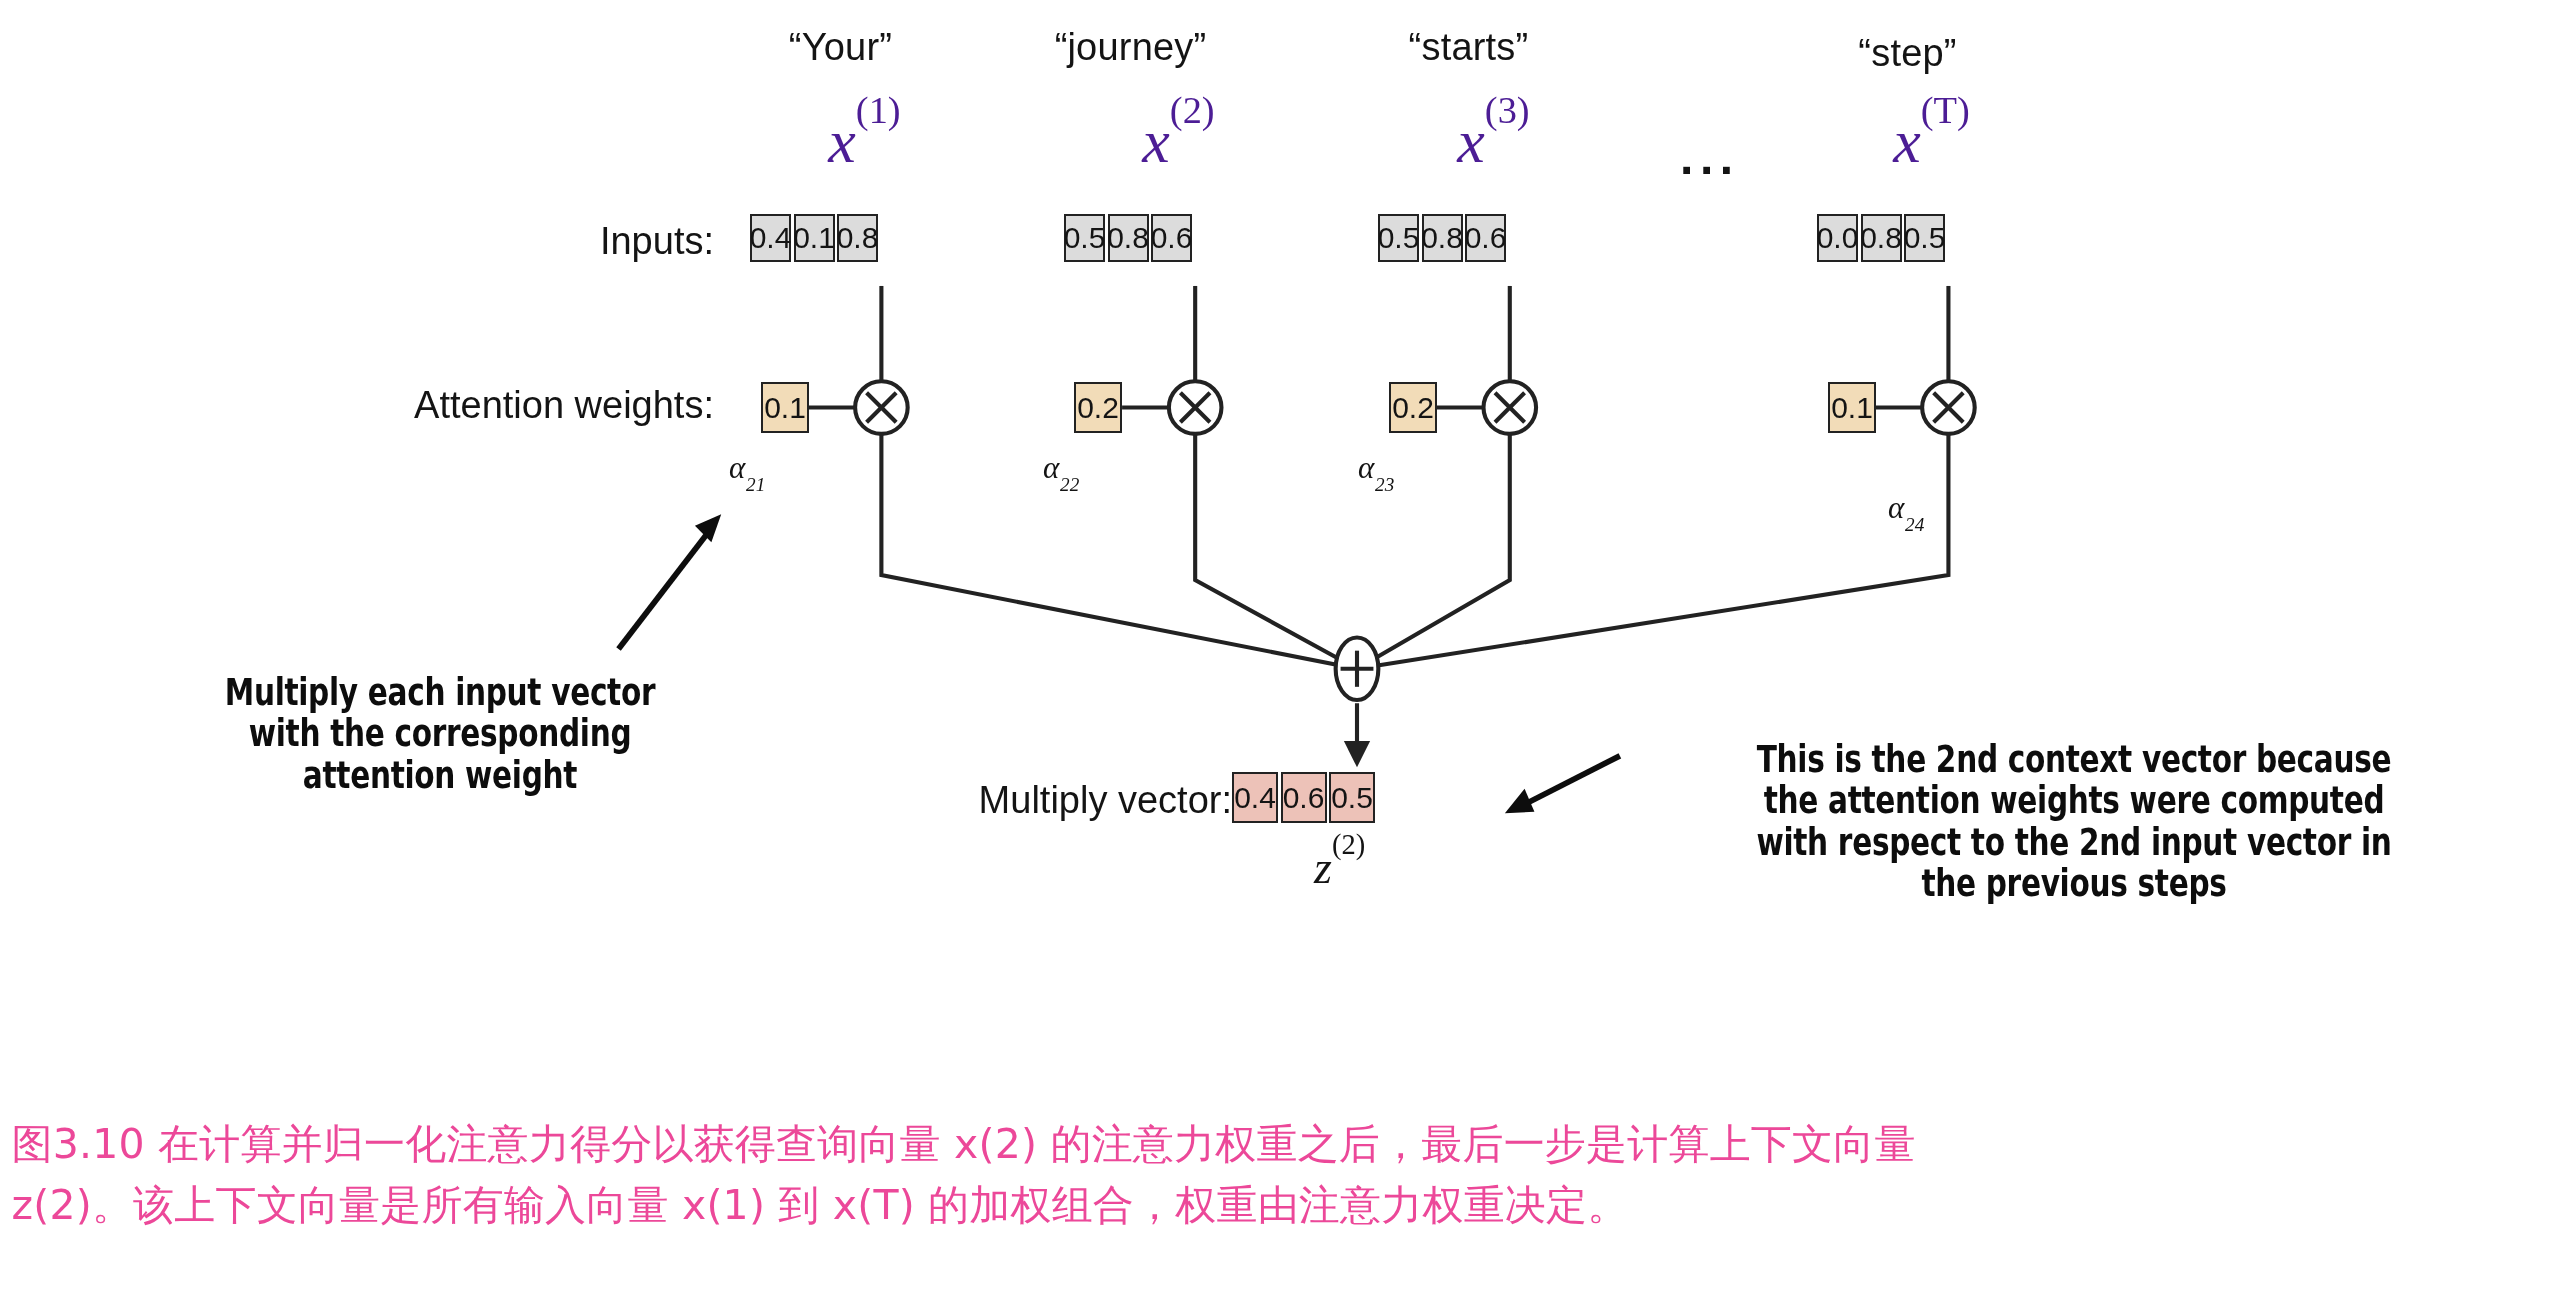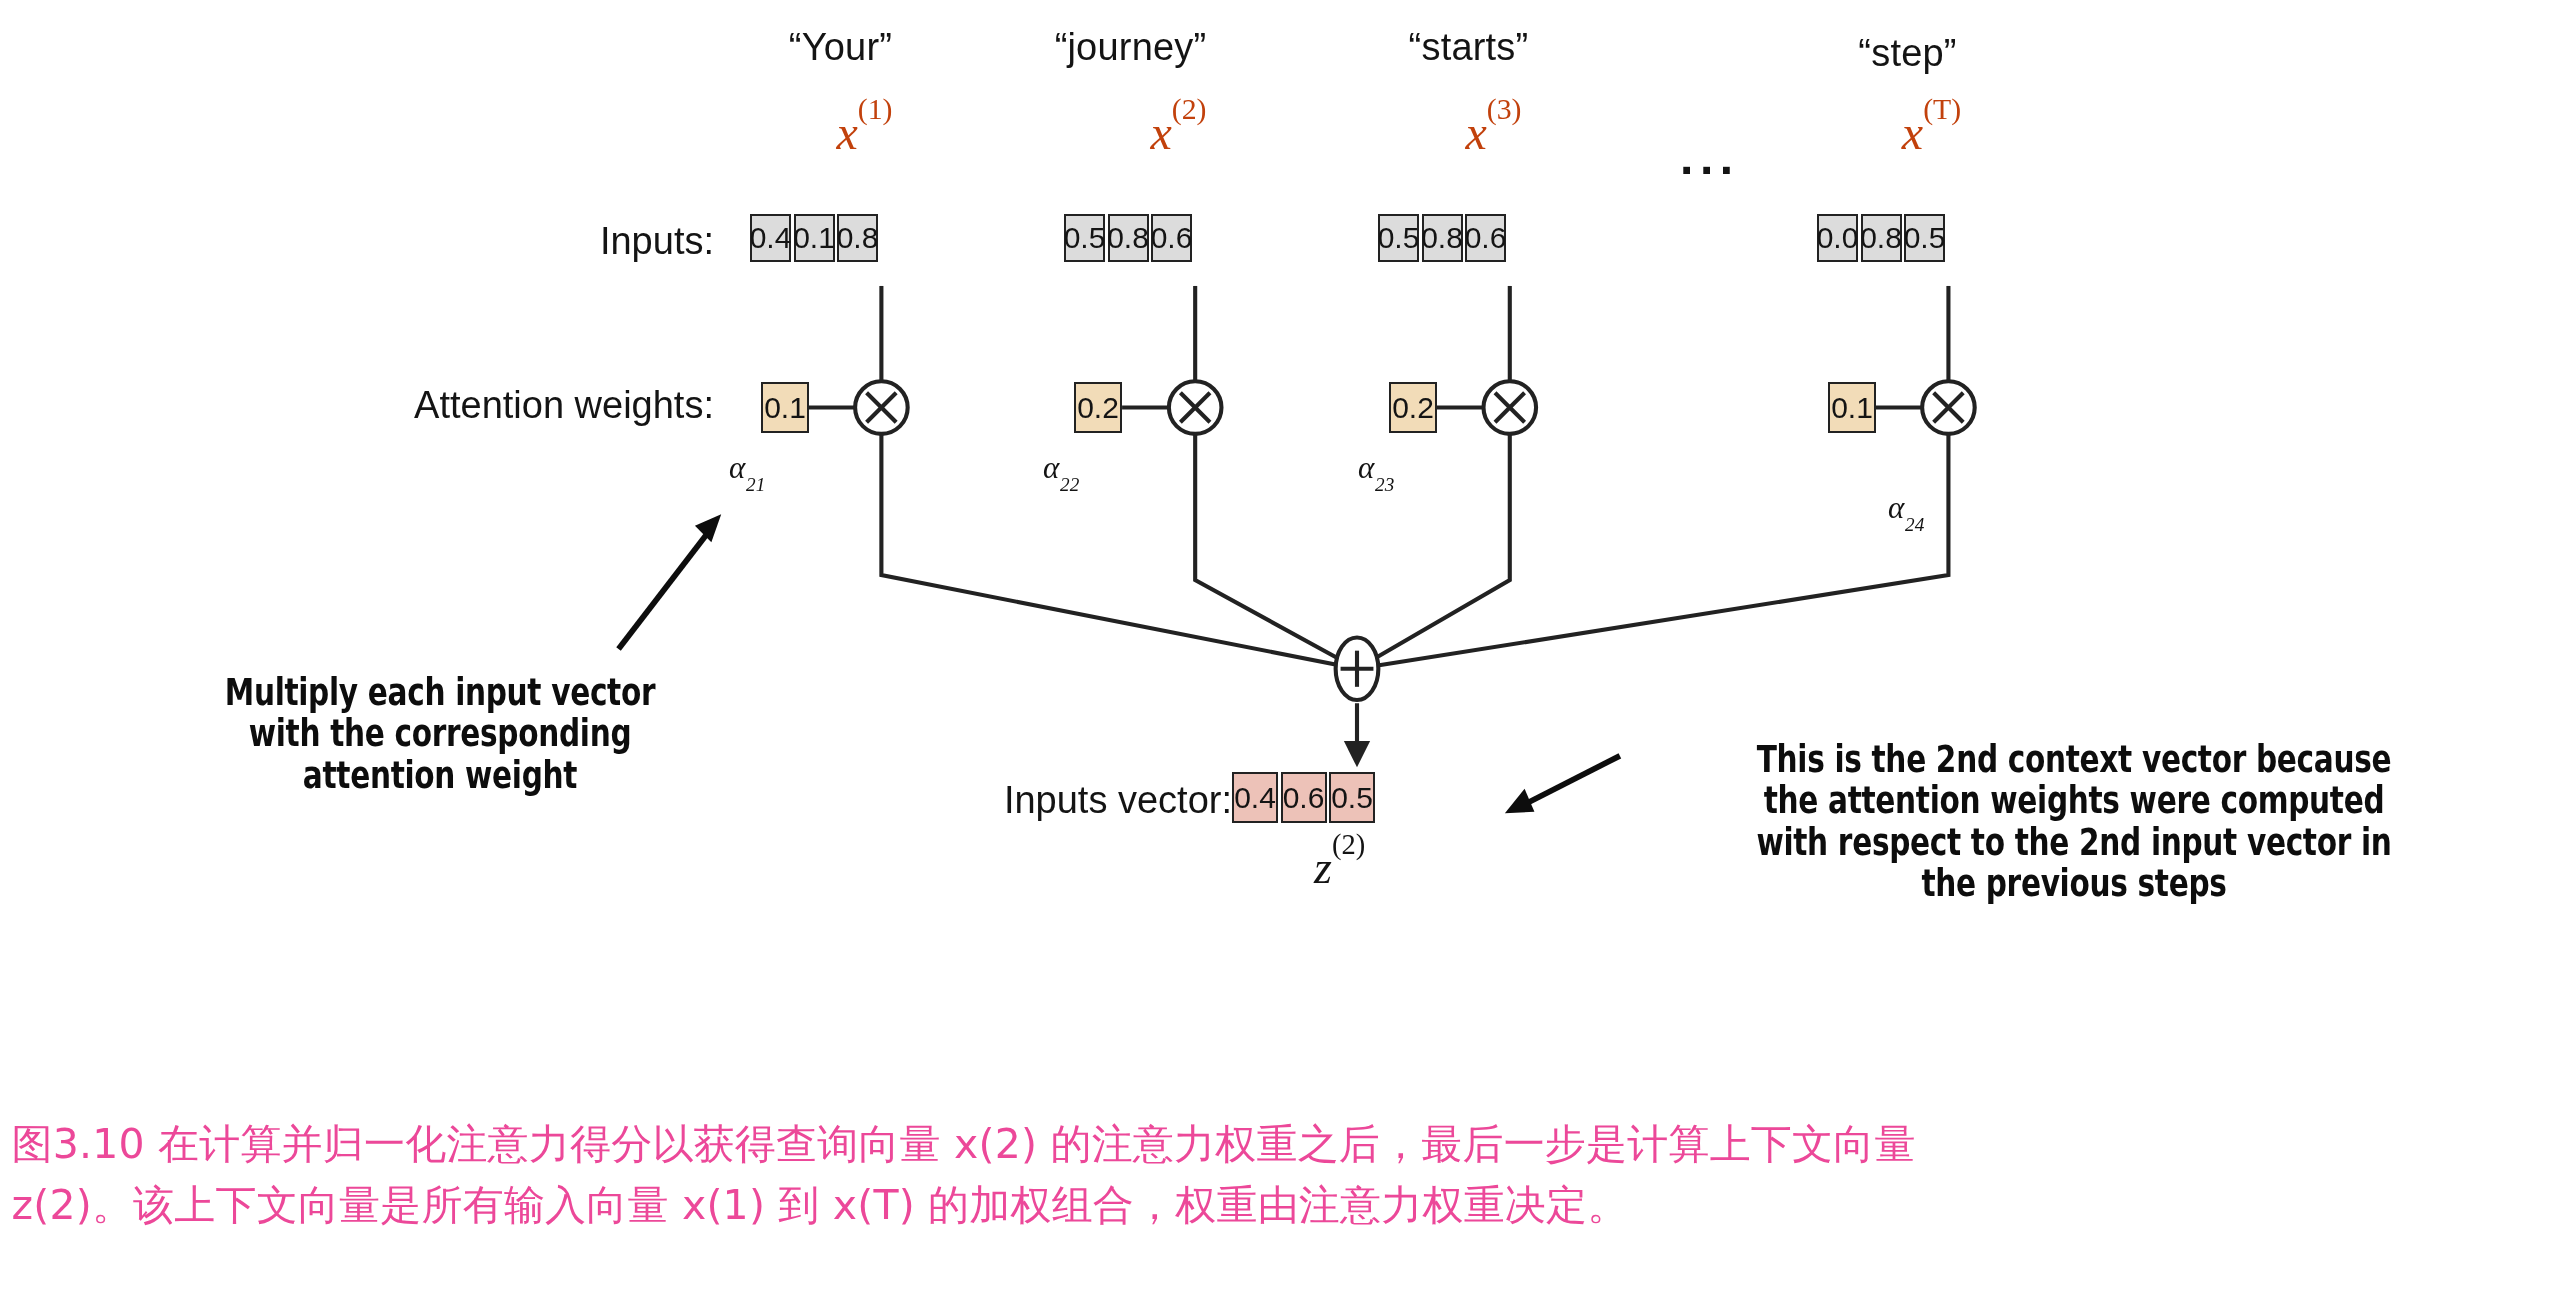--- a/index.html
+++ b/index.html
@@ -17,21 +17,21 @@
 
   
   .abs{position:absolute;white-space:nowrap;}
 
   .token-label{
     font-size:38px;color:#141414;letter-spacing:0.2px;
     text-align:center;
   }
   .xsym{
     font-family:"Liberation Serif", serif;
-    font-style:italic;font-size:48px;color:#c2410c;
+    font-style:italic;font-size:62px;color:#4c1d95;
     text-align:center;
   }
   .xsym sup{font-size:.62em;font-style:normal;position:relative;top:-.45em;}
 
   .row-label{
     font-size:38px;color:#141414;text-align:right;
   }
 
   .ellipsis{
     font-size:48px;font-weight:bold;color:#141414;letter-spacing:6.6px;
@@ -227,21 +227,21 @@
   <div class="alpha" style="left:1043px;top:450px;">
     <span>α</span><sub>22</sub>
   </div>
   <div class="alpha" style="left:1358px;top:450px;">
     <span>α</span><sub>23</sub>
   </div>
   <div class="alpha" style="left:1888px;top:450px;margin-top:40px;">
     <span>α</span><sub>24</sub>
   </div>
 
-  <div class="abs row-label" style="left:846px;top:779px;width:386px;">Inputs vector:</div>
+  <div class="abs row-label" style="left:846px;top:779px;width:386px;">Multiply vector:</div>
 
   <div class="vecrow" style="left:1232px;top:772px;">
     <div class="cell context">0.4</div>
     <div class="cell context">0.6</div>
     <div class="cell context">0.5</div>
   </div>
 
   <div class="zsym" style="left:1314px;top:841px;">
     <span>z</span><sup>(2)</sup>
   </div>

